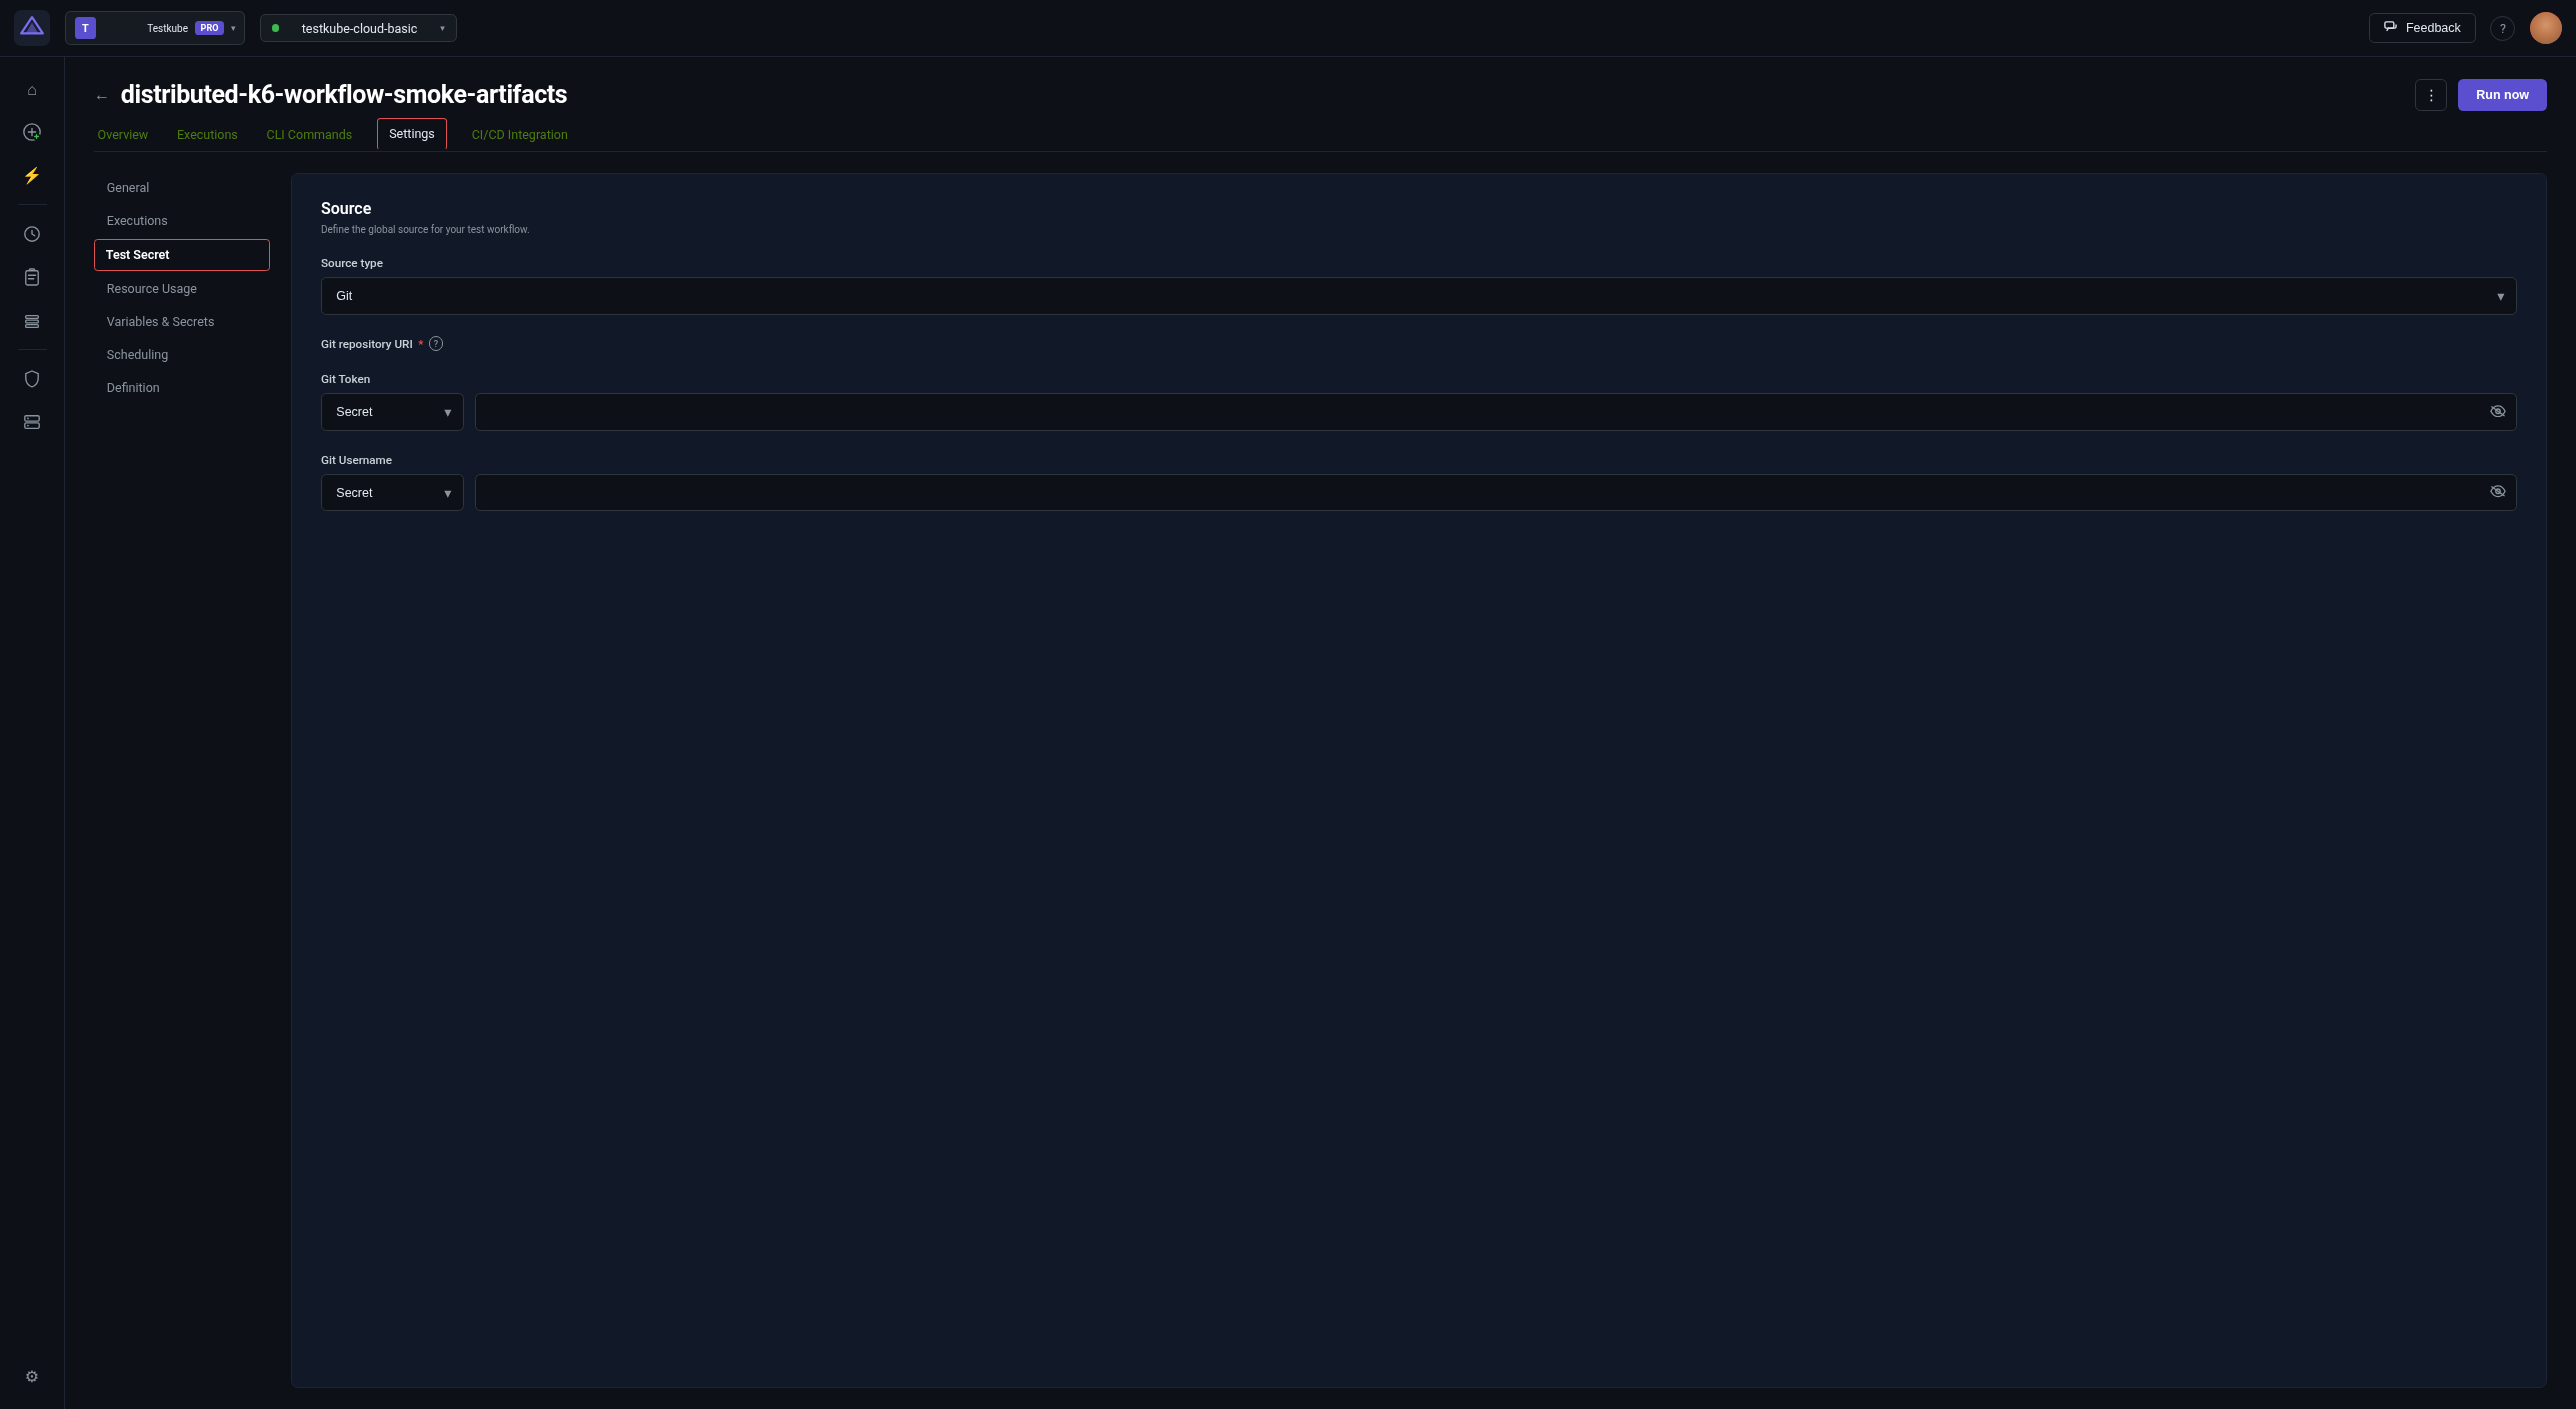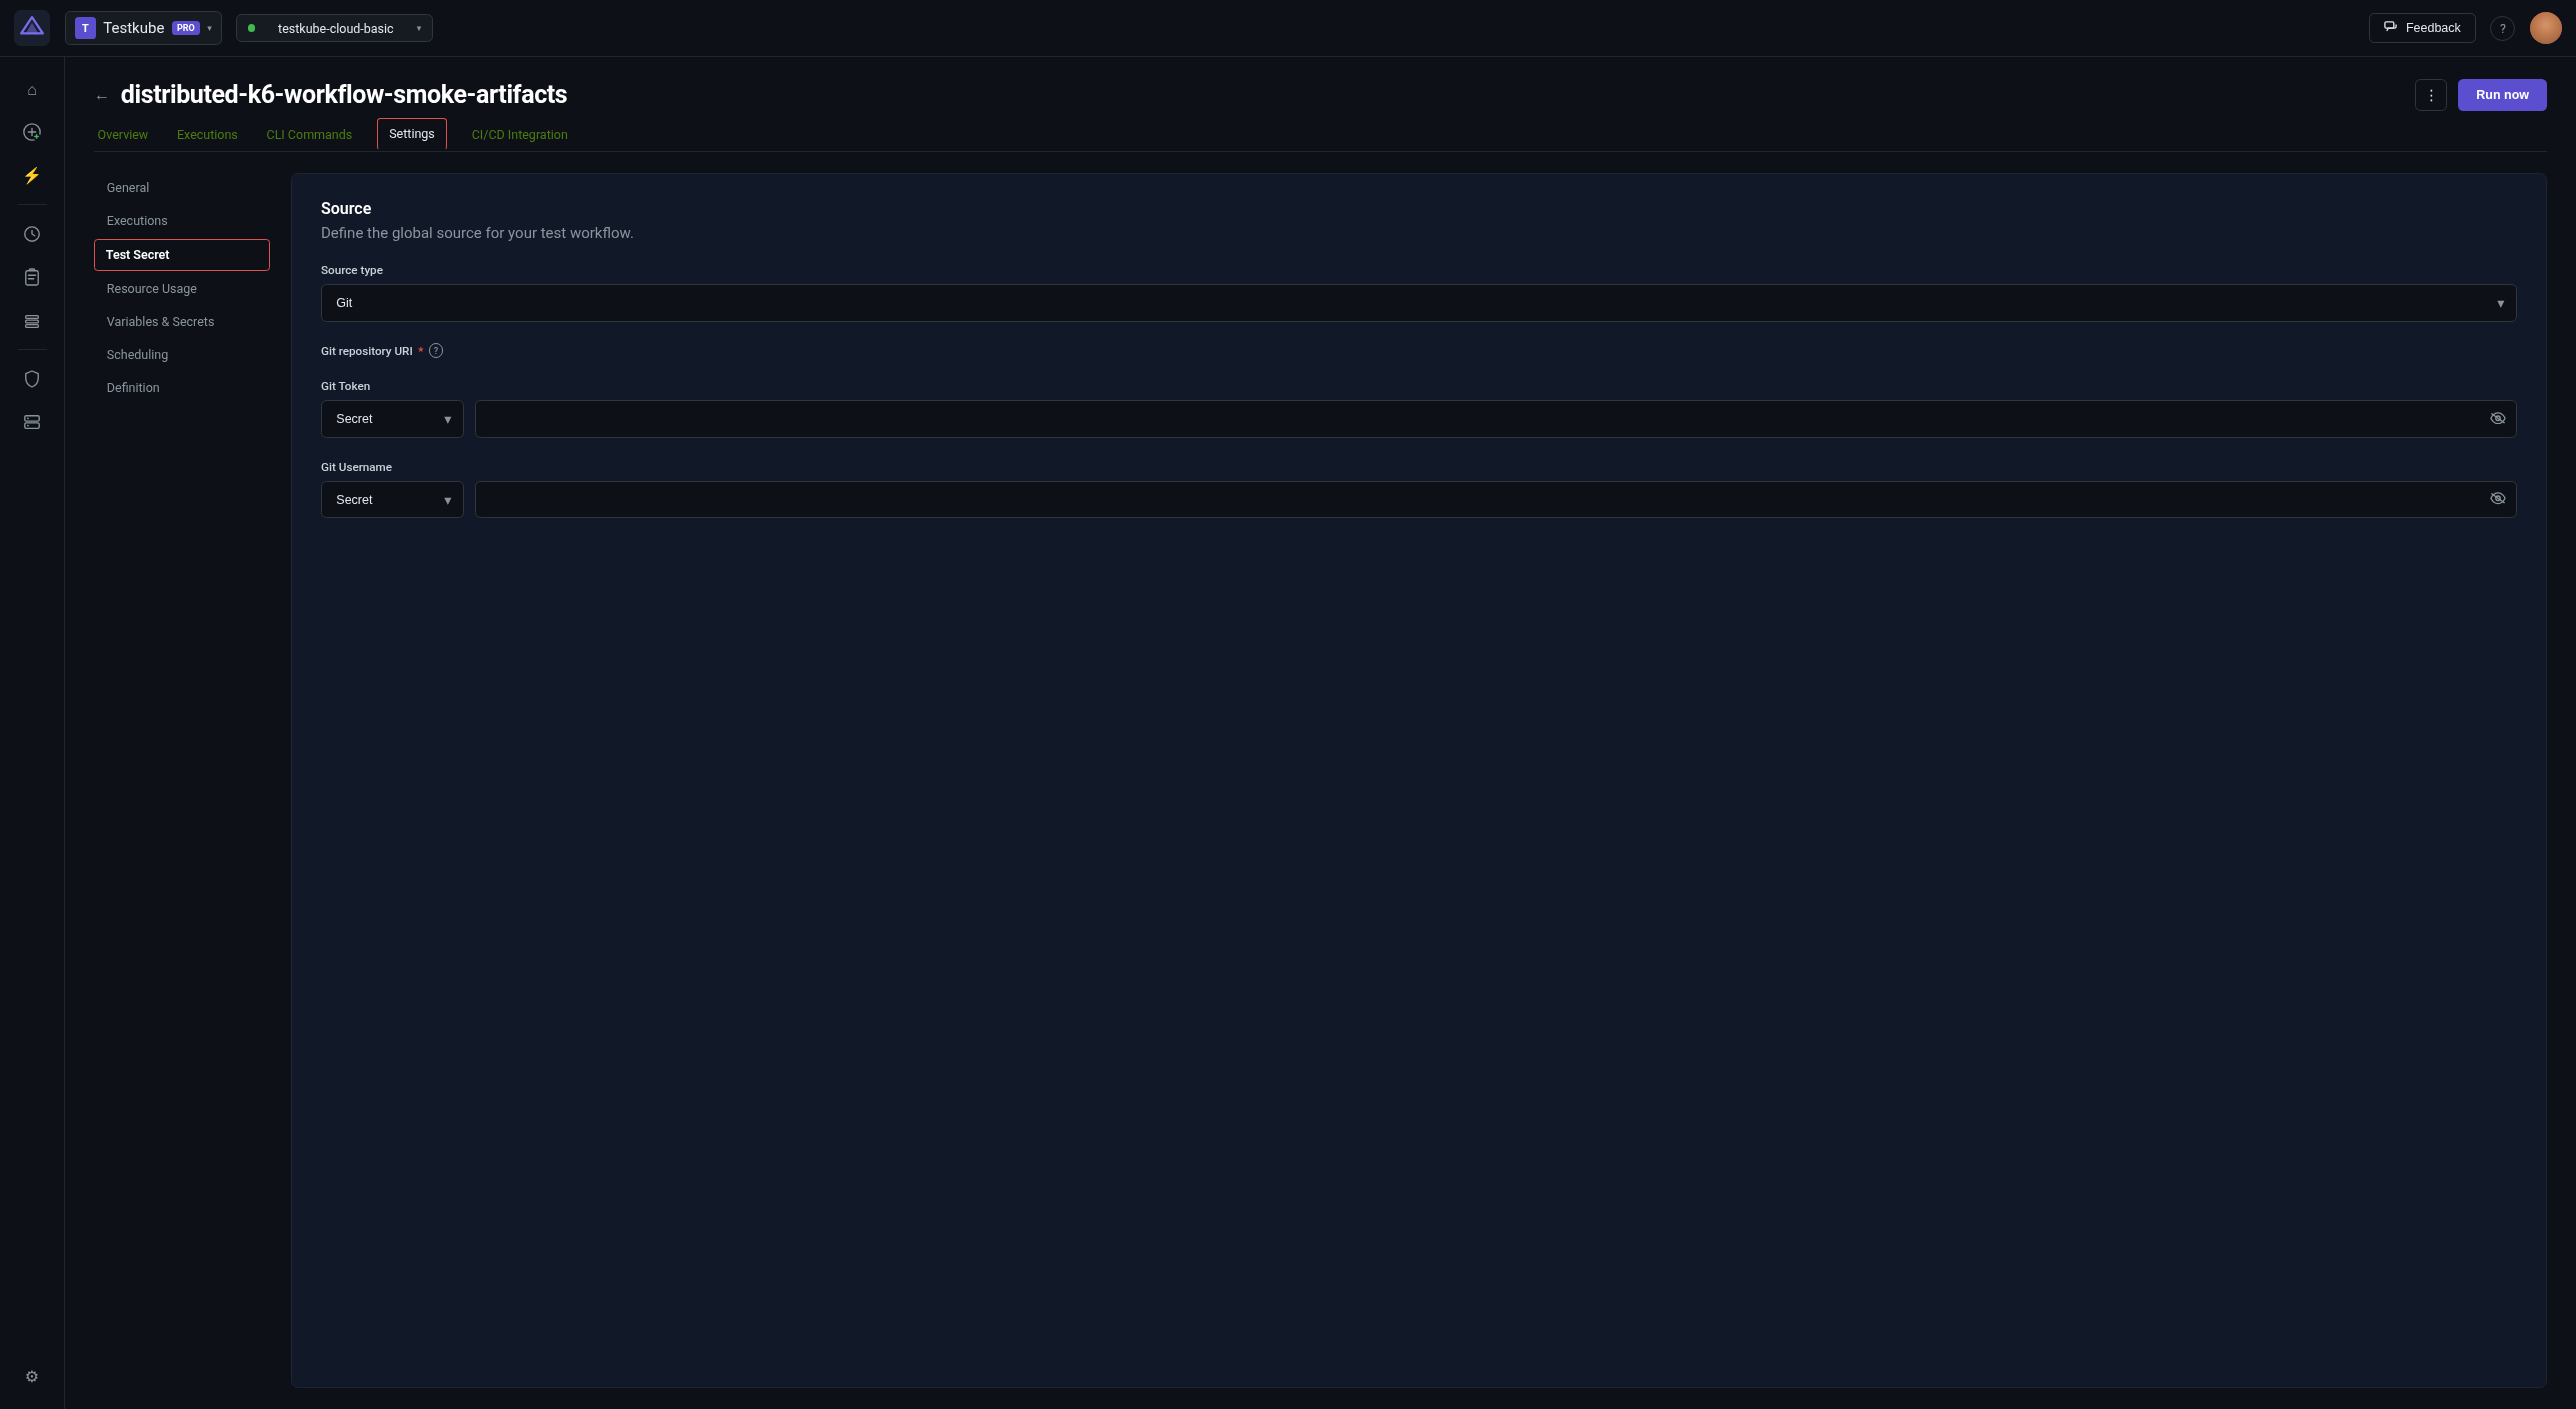--- a/index.html
+++ b/index.html
@@ -50,22 +50,23 @@
       border-radius: 3.6px;
       display: flex;
       align-items: center;
       justify-content: center;
       font-size: 10.8px;
       font-weight: bold;
       color: white;
     }
 
     .org-name {
-      font-size: 15px;
-      color: #e2e8f0;
+      font-size: 10px;
+      color: #e2e8f0;
+      margin-left: 44px;
     }
 
     .pro-badge {
       background: #5b4fcf;
       color: white;
       font-size: 9px;
       font-weight: bold;
       padding: 1.8px 5.4px;
       border-radius: 3.6px;
     }
@@ -347,21 +348,21 @@
     }
 
     .section-title {
       font-size: 16px;
       font-weight: 600;
       color: #ffffff;
       margin-bottom: 5.4px;
     }
 
     .section-desc {
-      font-size: 15px;
+      font-size: 10px;
       color: #8b949e;
       margin-bottom: 21.5px;
     }
 
     .form-group {
       margin-bottom: 21.5px;
     }
 
     .form-label {
       display: flex;

